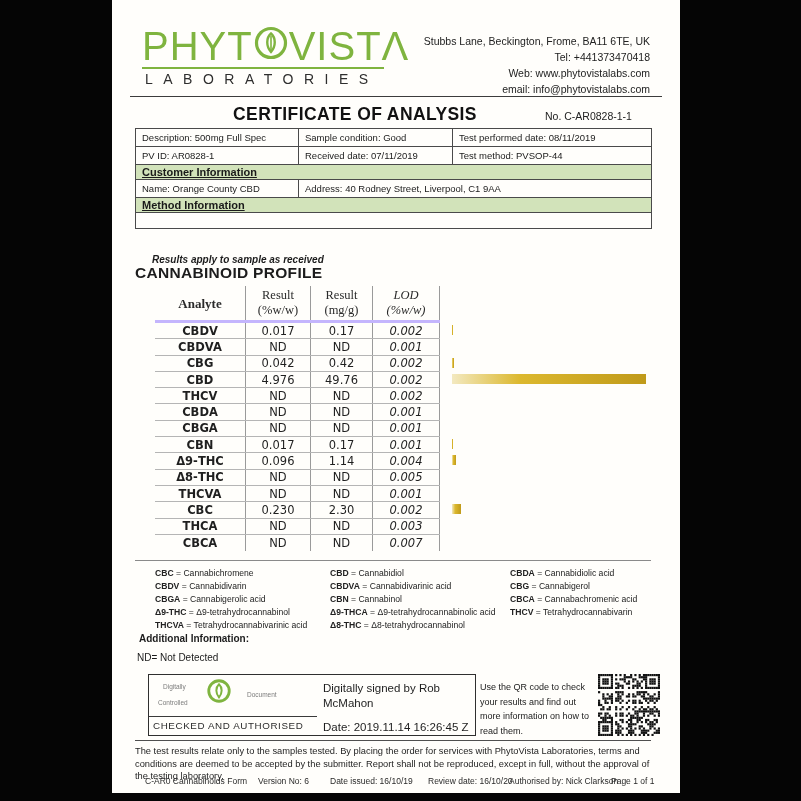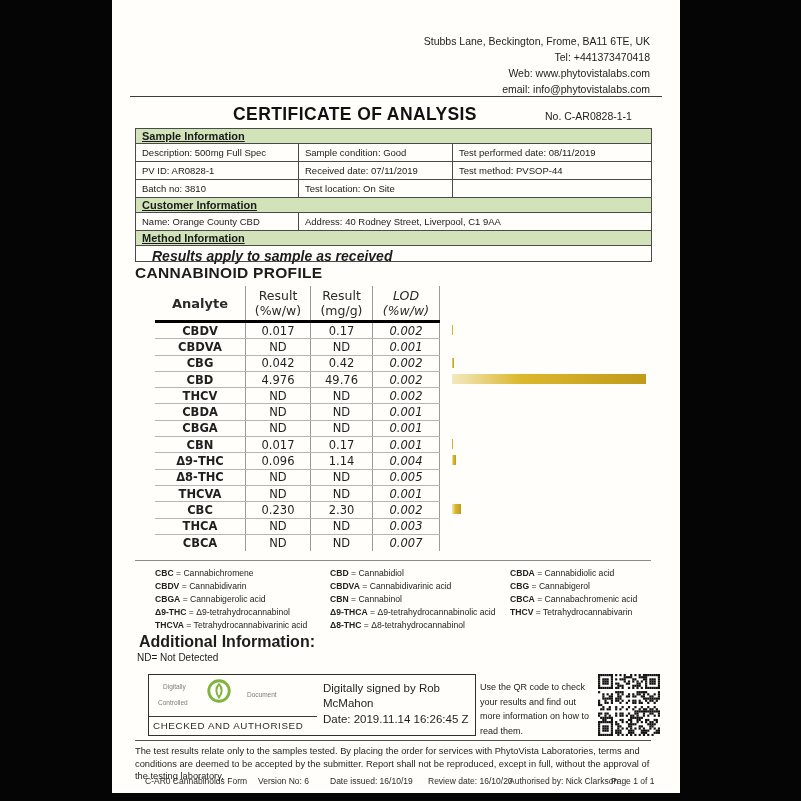--- a/index.html
+++ b/index.html
@@ -24,26 +24,26 @@
 
   
   .info-tables { position:absolute; left:23px; top:128px; width:517px; border-collapse:collapse; }
   .info-tables td { border:1px solid #4a4a4a; font-size:9.5px; padding:3px 6px; height:17px; vertical-align:middle; color:#1a1a1a; }
   .info-tables td.band { background:#d2e3ba; font-weight:bold; font-size:11px; height:14px; padding:1px 6px; }
   .info-tables td.band span { text-decoration:underline; }
   .c1 { width:163px; } .c2 { width:154px; } .c3 { width:199px; }
   .empty-row td { height:16px; }
 
   
-  .results-note { position:absolute; left:40px; top:248px; font-size:14px; font-style:italic; font-weight:bold; }
+  .results-note { position:absolute; left:40px; top:254px; font-size:10px; font-style:italic; font-weight:bold; }
   .profile-title { position:absolute; left:23px; top:264px; width:516px; text-align:left; font-size:15.5px; font-weight:bold; letter-spacing:0.3px; }
 
   
   .ct { position:absolute; left:43px; top:286px; width:285px; font-family:"DejaVu Sans", sans-serif; }
-  .ct-head { display:grid; grid-template-columns:90px 65px 62px 68px; border-bottom:3px solid #000000; }
+  .ct-head { display:grid; grid-template-columns:90px 65px 62px 68px; border-bottom:3px solid #c4b5fd;font-family:Liberation Serif, serif; }
   .ct-head > div { display:flex; flex-direction:column; justify-content:center; align-items:center;
                    height:34px; font-size:12.5px; color:#2a2a2a; line-height:15px; }
   .ct-head .h-analyte { font-weight:bold; font-size:13px; }
   .ct-head .h-lod { font-style:italic; }
   .vs { border-left:1px solid #9a9a9a; }
   .ve { border-right:1px solid #9a9a9a; }
   #ct-body .ct-row { display:grid; grid-template-columns:90px 65px 62px 68px; height:16.3px; border-bottom:1px solid #b5b5b5; }
   #ct-body .ct-row:last-child { border-bottom:none; }
   #ct-body .ct-row > div { display:flex; align-items:center; justify-content:center; font-size:11.5px; color:#1f1f1f; }
   #ct-body .cell-analyte { font-weight:bold; font-size:12px; }
@@ -53,84 +53,91 @@
   #ct-bars { position:absolute; left:340px; top:322px; width:200px; height:229px; }
   .bar { position:absolute; height:10px; background:linear-gradient(90deg,#f3e9c0 0%,#dcb82e 35%,#c09a1a 100%); }
 
   
   #legend { position:absolute; left:23px; top:560px; width:516px; border-top:1px solid #8a8a8a; padding-top:5px; }
   .legend-col { position:absolute; top:6px; font-size:8.6px; line-height:13px; color:#222; }
   .legend-col.lc0 { left:20px; } .legend-col.lc1 { left:195px; } .legend-col.lc2 { left:375px; }
   .legend-col b { font-weight:bold; }
 
   
-  .add-info-title { position:absolute; left:27px; top:633px; font-size:16px; font-weight:bold; }
+  .add-info-title { position:absolute; left:27px; top:633px; font-size:10px; font-weight:bold; }
   .nd-note { position:absolute; left:25px; top:652px; font-size:10px; }
 
   
   .sig-box { position:absolute; left:36px; top:674px; width:328px; height:62px; border:1.6px solid #2f2f2f; display:flex; }
   .stamp { position:relative; width:168px; height:100%; }
   .stamp .t1 { position:absolute; left:14px; top:8px;  font-size:6.5px; color:#7c7c7c; }
   .stamp .t2 { position:absolute; left:9px;  top:24px; font-size:6.5px; color:#7c7c7c; }
   .stamp .t3 { position:absolute; left:98px; top:16px; font-size:6.5px; color:#7c7c7c; }
   .stamp .stamp-leaf { position:absolute; left:58px; top:4px; }
   .stamp-label { position:absolute; left:0; bottom:4px; width:100%; border-top:1.3px solid #3a3a3a;
                  font-size:9.8px; letter-spacing:0.6px; color:#2c2c2c; padding:3px 2px 0 4px; white-space:nowrap; }
   .sig-text { flex:1; padding:6px 2px 0 6px; font-size:11.5px; line-height:14.5px; color:#1e1e1e; }
-  .sig-text .date-line { margin-top:2px; white-space:nowrap; }
+  .sig-text .date-line { margin-top:10px; white-space:nowrap; }
 
   
   .qr-note { position:absolute; left:368px; top:680px; width:114px; font-size:9px; line-height:14.5px; color:#222; }
   .qr-code { position:absolute; left:486px; top:674px; width:62px; height:62px; }
 
   
   .divider { position:absolute; left:23px; top:740px; width:516px; border-top:1px solid #4f4f4f; }
   .disclaimer { position:absolute; left:23px; top:745px; width:517px; font-size:9.3px; line-height:12.5px; color:#1e1e1e; }
   .footer { position:absolute; left:0; top:776px; width:568px; font-size:8.5px; color:#2a2a2a; }
   .footer span { position:absolute; white-space:nowrap; }
   .footer span:nth-child(1){ left:33px; } .footer span:nth-child(2){ left:146px; }
   .footer span:nth-child(3){ left:218px; } .footer span:nth-child(4){ left:316px; }
   .footer span:nth-child(5){ left:397px; } .footer span:nth-child(6){ left:499px; }
 </style>
 </head>
 <body>
 
 <div class="canvas">
   <div class="page">
 
+    <div class="logo">
+      <div class="logo-line1">
+        <span>PHYT</span>
+        <span class="leaf-badge">
+          <svg width="34" height="34" viewBox="0 0 34 34">
+            <circle cx="17" cy="17" r="14.5" fill="none" stroke="#7fb43f" stroke-width="3.2"></circle>
+            <path d="M17 7.5 C 22 12, 22 20, 17 26 C 12 20, 12 12, 17 7.5 Z" fill="none" stroke="#7fb43f" stroke-width="2.4"></path>
+            <path d="M17 10 L 17 24" stroke="#7fb43f" stroke-width="1.6"></path>
+          </svg>
+        </span>
+        <span>VISTΛ</span>
+      </div>
+      <div class="logo-rule"></div>
+      <div class="logo-line2">LABORATORIES</div>
+    </div>
     <div class="contact">
       <div>Stubbs Lane, Beckington, Frome, BA11 6TE, UK</div>
       <div>Tel: +441373470418</div>
       <div>Web: www.phytovistalabs.com</div>
       <div>email: info@phytovistalabs.com</div>
     </div>
     <div class="header-rule"></div>
 
     <div class="title">CERTIFICATE OF ANALYSIS</div>
     <div class="coa-number">No. C-AR0828-1-1</div>
 
     <table class="info-tables">
       <tbody>
-          <tr>
-            <td class="band" colspan="3"><span>Sample Information</span></td>
-          </tr>
       <tr>
         <td class="c1">Description: 500mg Full Spec</td>
         <td class="c2">Sample condition: Good</td>
         <td class="c3">Test performed date: 08/11/2019</td>
       </tr>
       <tr>
         <td class="c1">PV ID: AR0828-1</td>
         <td class="c2">Received date: 07/11/2019</td>
         <td class="c3">Test method: PVSOP-44</td>
-      </tr>
-      <tr>
-        <td class="c1">Batch no: 3810</td>
-        <td class="c2">Test location: On Site</td>
-        <td class="c3"></td>
       </tr>
       <tr>
             <td class="band" colspan="3"><span>Customer Information</span></td>
           </tr>
       <tr>
         <td class="c1">Name: Orange County CBD</td>
         <td colspan="2">Address: 40 Rodney Street, Liverpool, C1 9AA</td>
       </tr>
       <tr>
             <td class="band" colspan="3"><span>Method Information</span></td>

